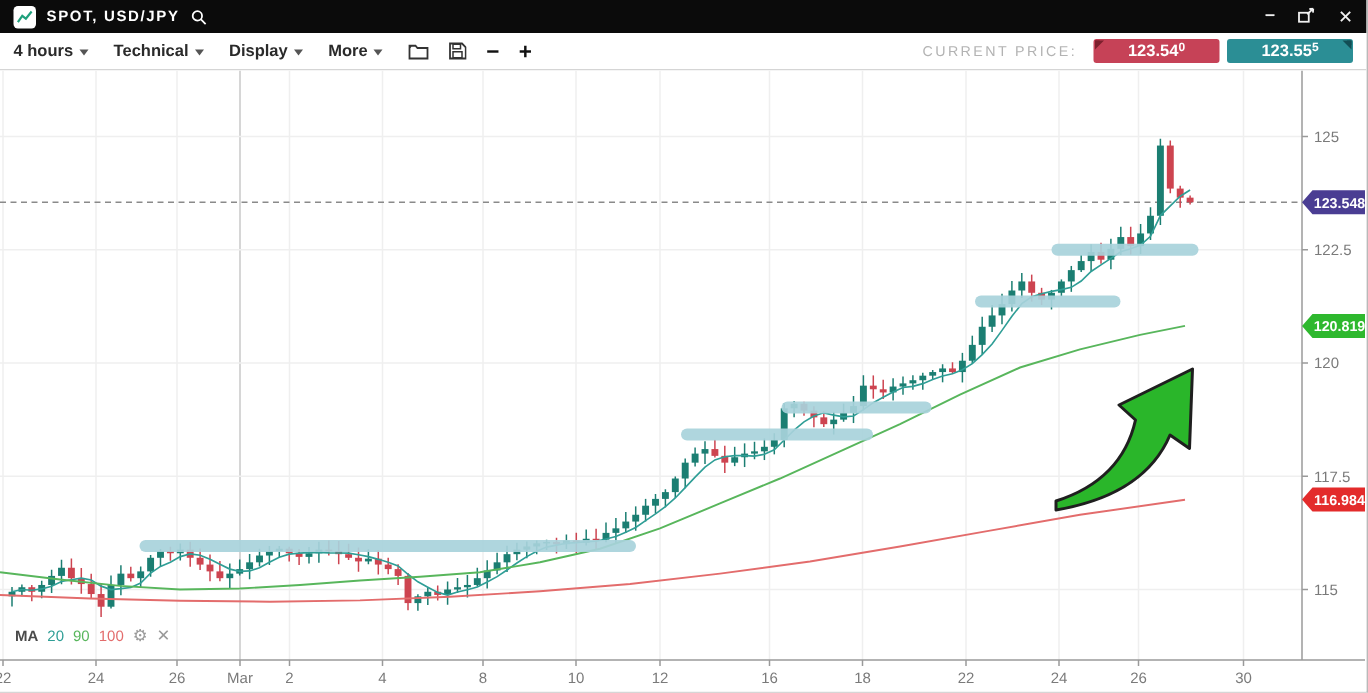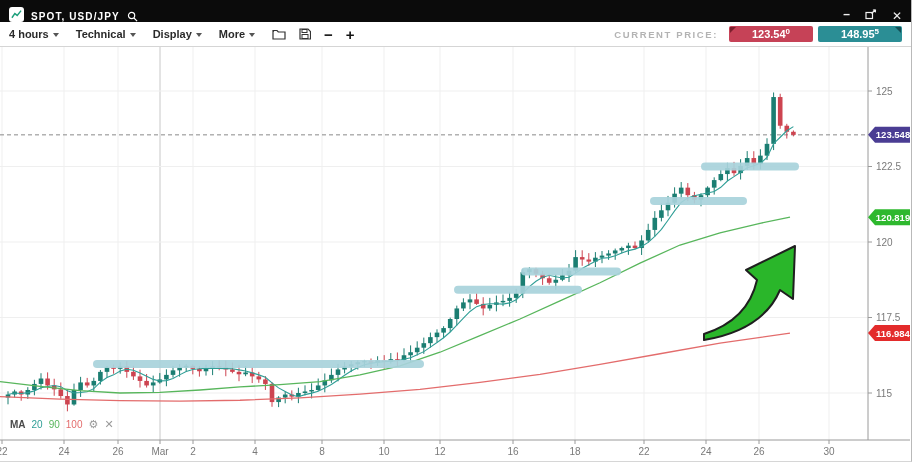--- a/index.html
+++ b/index.html
@@ -1,37 +1,37 @@
 <!DOCTYPE html>
 <html><head>
 <meta charset="utf-8">
 <style>
   html,body{margin:0;padding:0;background:#fff;}
   .app{width:912px;height:462px;box-sizing:border-box;position:relative;overflow:hidden;
        background:#fff;border-right:1px solid #b9b9b9;border-bottom:1px solid #d6d6d6;
        font-family:"Liberation Sans",sans-serif;}
 
   
-  .titlebar{display:flex;align-items:flex-end;gap:7px;background:#0b0b0b;height:22px;padding:0 9px;color:#fff;}
+  .titlebar{display:flex;align-items:center;gap:7px;background:#0b0b0b;height:22px;padding:0 9px;color:#fff;}
   .logo{width:15px;height:15px;background:#fff;border-radius:3px;display:flex;align-items:center;justify-content:center;flex:0 0 auto;}
   .apptitle{font-size:10px;font-weight:bold;letter-spacing:1.1px;}
   .spacer{flex:1;}
   .winctl{display:flex;align-items:center;gap:15px;}
   .winbtn{color:#f0f0f0;font-size:12px;line-height:1;cursor:pointer;}
   .winbtn.min{font-weight:bold;transform:translateY(-2px);}
 
   
   .toolbar{display:flex;align-items:center;height:22px;box-sizing:border-box;background:#fff;
            border-bottom:1px solid #d5d5d5;padding:12px 9px;font-size:11px;color:#2a2a2a;}
   .menu{display:flex;align-items:center;gap:4px;margin-right:17px;cursor:pointer;font-weight:600;}
   .caret{width:0;height:0;border-left:3.5px solid transparent;border-right:3.5px solid transparent;
          border-top:4px solid #555;margin-top:1px;}
   .tbicon{margin-right:13px;display:flex;align-items:center;cursor:pointer;}
   .zbtn{font-size:15px;font-weight:bold;margin-right:13px;cursor:pointer;color:#111;}
-  .cp-label{color:#b3b3b3;font-size:9.5px;letter-spacing:1.6px;font-weight:700;margin-right:6px;}
+  .cp-label{color:#b3b3b3;font-size:9.5px;letter-spacing:1.6px;font-weight:400;margin-right:6px;}
   .badge{position:relative;display:flex;align-items:center;justify-content:center;width:84px;height:16px;
          border-radius:2px;color:#fff;font-size:11px;font-weight:bold;margin-left:5px;}
   .badge .sub{font-size:8px;line-height:10px;align-self:flex-start;margin-top:1px;}
   .badge.bid::before{content:"";position:absolute;left:1px;top:1px;border:3px solid transparent;
                      border-top-color:#7c1f2d;border-left-color:#7c1f2d;}
   .badge.ask::before{content:"";position:absolute;right:1px;top:1px;border:3px solid transparent;
                      border-top-color:#124e55;border-right-color:#124e55;}
 
   
   .chart{position:relative;height:418px;background:#fff;}
@@ -104,21 +104,21 @@
     </span>
     <span class="zbtn">−</span>
     <span class="zbtn">+</span>
     <span class="spacer"></span>
     <span class="cp-label">CURRENT PRICE:</span>
     <span class="badge bid" id="bid-badge" style="background: rgb(198, 66, 87);">
       <span>123.54</span>
         <span class="sub">0</span>
     </span>
     <span class="badge ask" id="ask-badge" style="background: rgb(43, 142, 149);">
-      <span>148.95</span>
+      <span>123.55</span>
         <span class="sub">5</span>
     </span>
   </div>
 
   <div class="chart">
     <svg id="chart-svg" width="912" height="418">
         <line x1="2" y1="0" x2="2" y2="393" stroke="#efefef" stroke-width="1"></line>
         <line x1="2" y1="393" x2="2" y2="397" stroke="#9a9a9a"></line>
         <text x="2" y="408" text-anchor="middle" font-size="10" fill="#7a7a7a">22</text>
         <line x1="64" y1="0" x2="64" y2="393" stroke="#efefef" stroke-width="1"></line>

